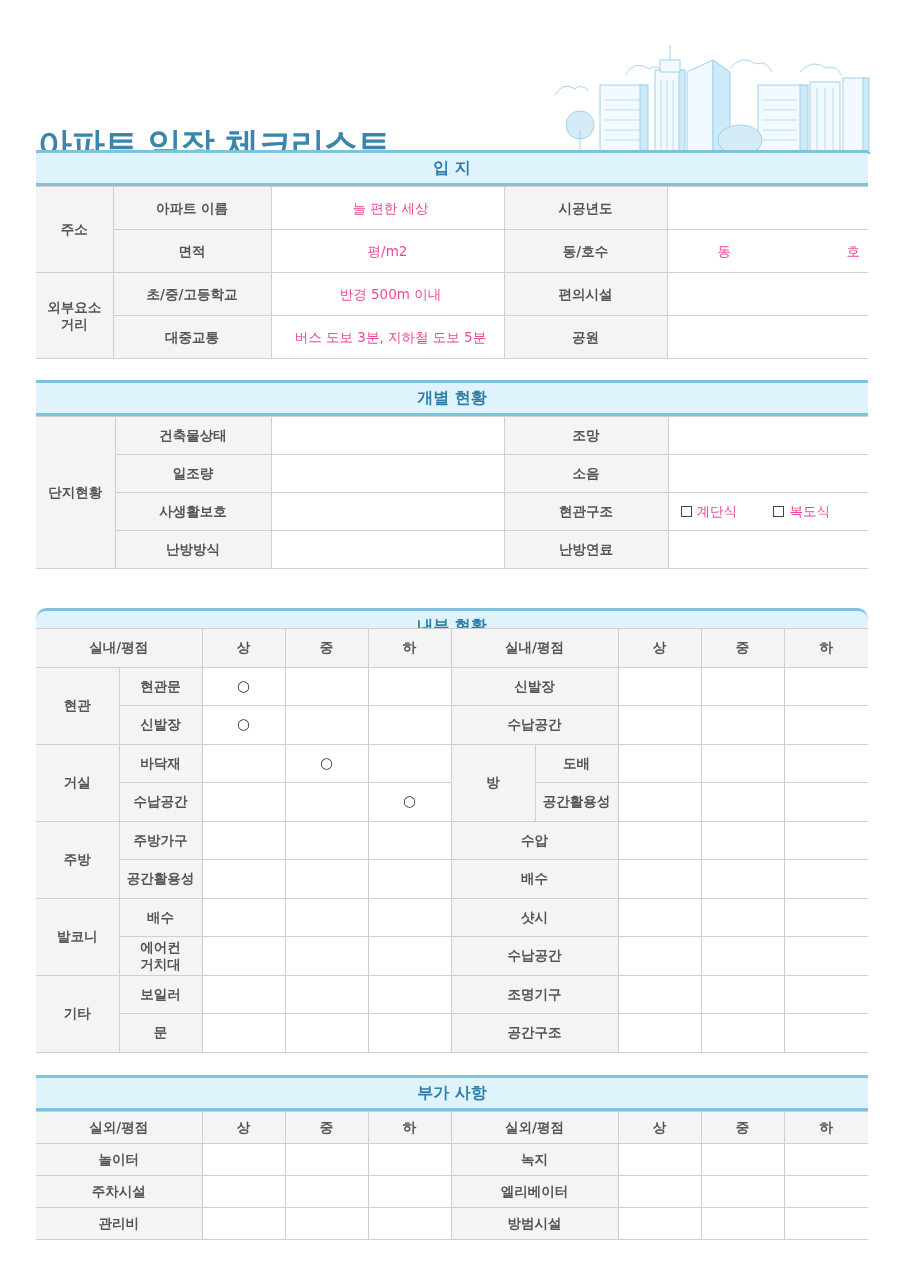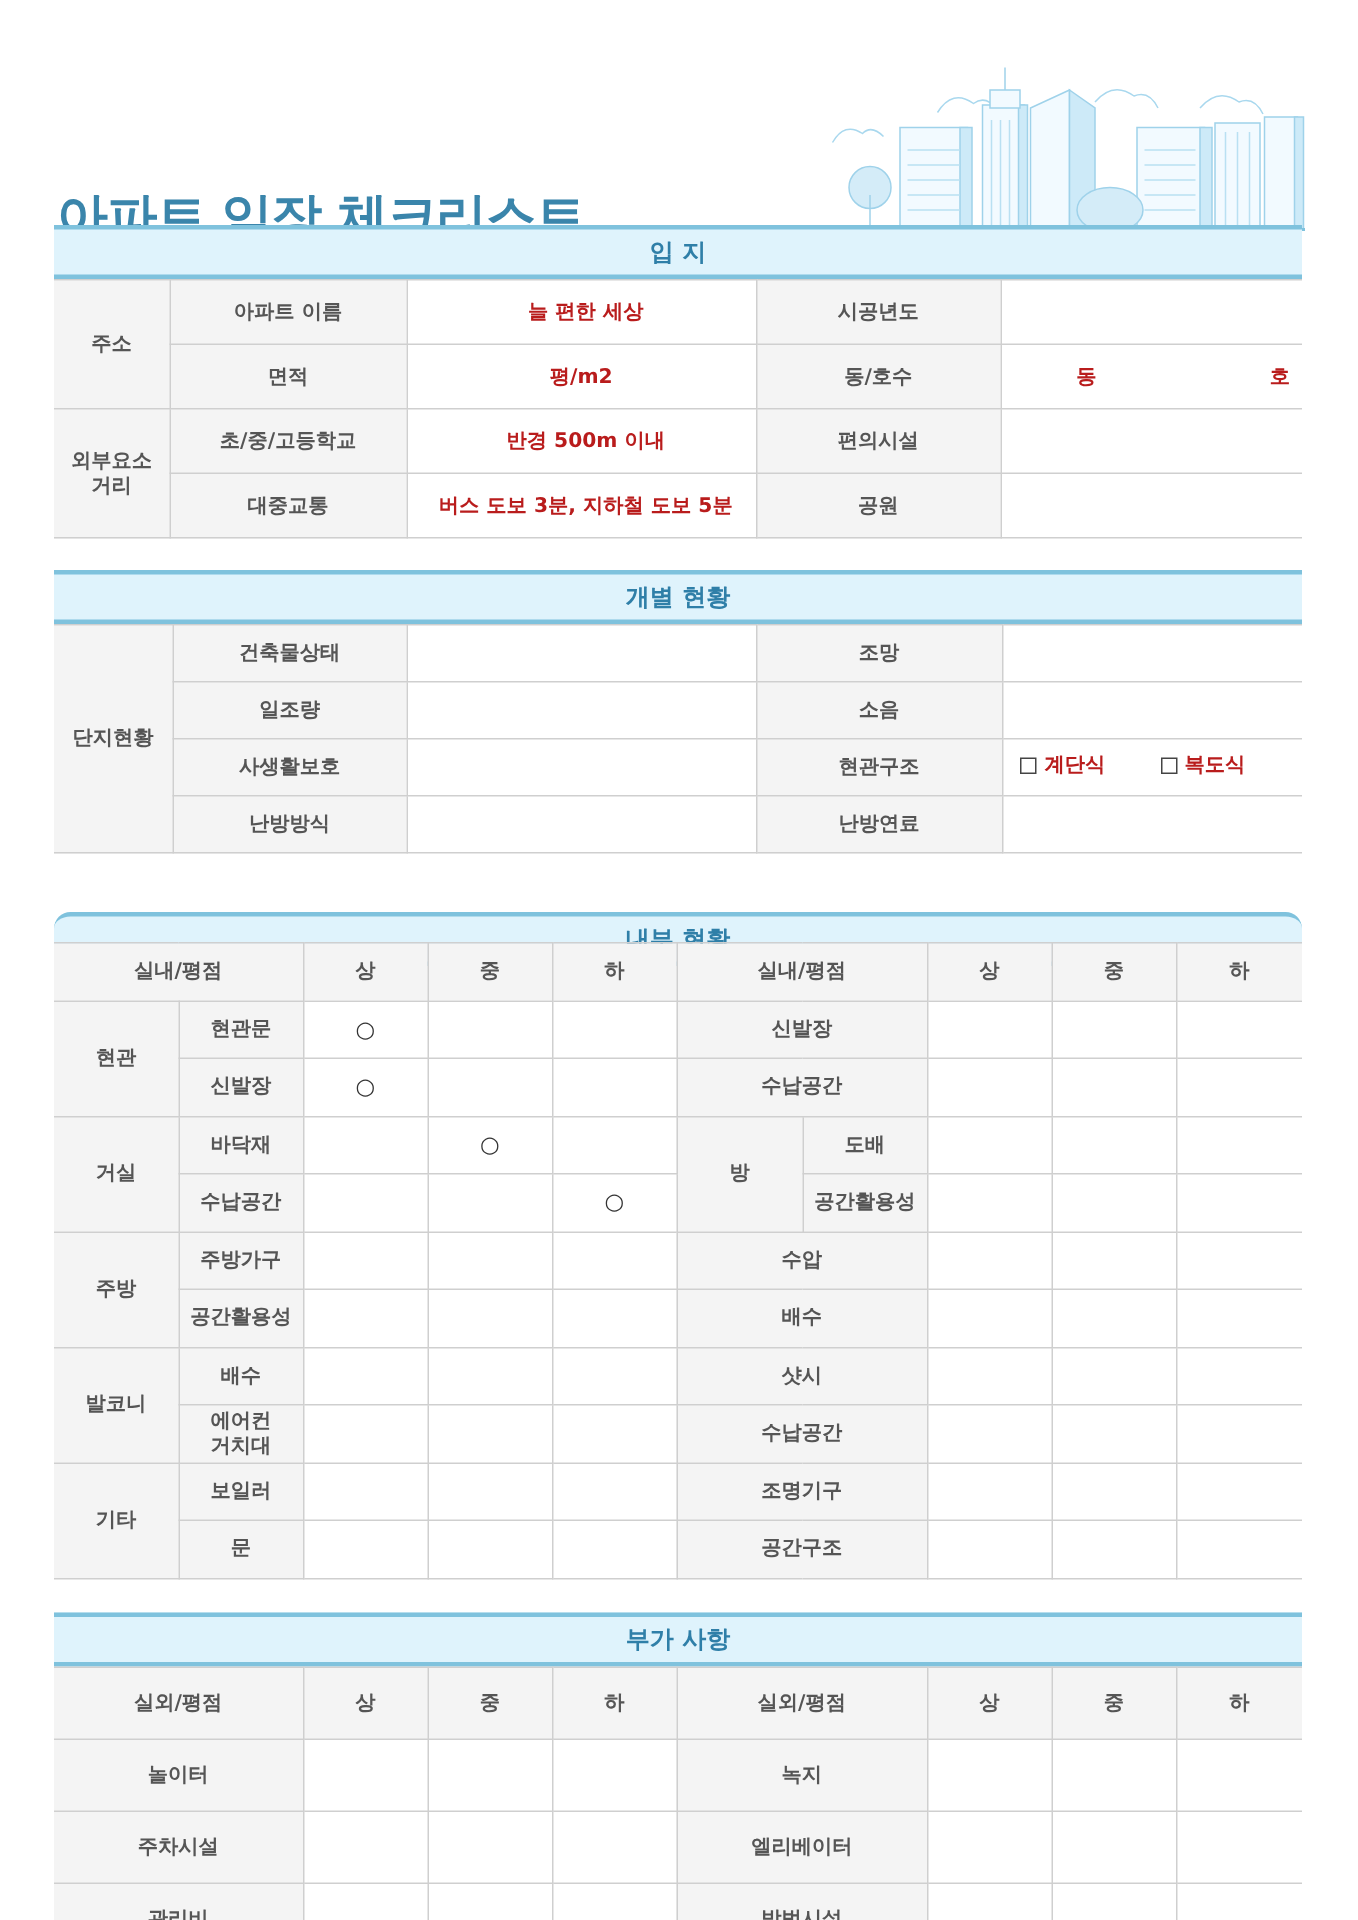--- a/index.html
+++ b/index.html
@@ -19,29 +19,29 @@
     display: flex; align-items: center; justify-content: center;
     font-size: 16px; font-weight: bold; color: #2f7fa8;
   }
 
   table { position: absolute; left: 36px; width: 832px; border-collapse: collapse; table-layout: fixed; }
   td {
     border: 1px solid #cfcfcf; font-size: 13.5px; color: #555;
     text-align: center; vertical-align: middle; padding: 0 4px; line-height: 1.25;
   }
   td.lbl { background: #f4f4f4; font-weight: bold; color: #555; }
-  td.val { background: #fff; text-align: left; padding-left: 10px; font-weight: bold; color: #b91c1c; }
+  td.val { background: #fff; text-align: left; padding-left: 10px; font-weight: normal; color: #ec4899; }
   td.r { text-align: right; padding-right: 10px; }
   td.mark { background: #fff; font-size: 15px; color: #333; }
   tr td:first-child { border-left: none; }
   tr td:last-child { border-right: none; }
   .t1 td, .t2 td { height: 43px; text-align: center; }
   .t2 td { height: 38px; }
   .t3 td { height: 38.5px; }
-  .t4 td { height: 48px; }
+  .t4 td { height: 32px; }
 
   .dongho { display: flex; justify-content: space-around; padding-left: 40px; }
   .dongho span:last-child { margin-left: auto; margin-right: 4px; }
   .chk { display: inline-flex; align-items: center; margin-right: 32px; }
   .box { display: inline-block; width: 11px; height: 11px; border: 1.3px solid #444; margin-right: 5px; }
 </style>
 </head>
 <body>
 
 <div class="title">아파트 임장 체크리스트</div>

